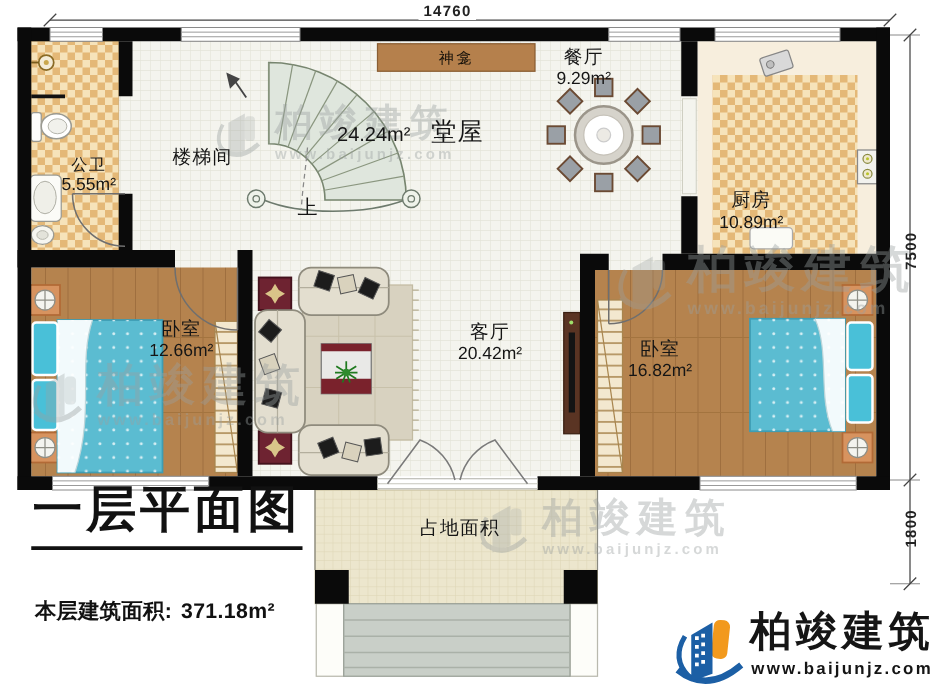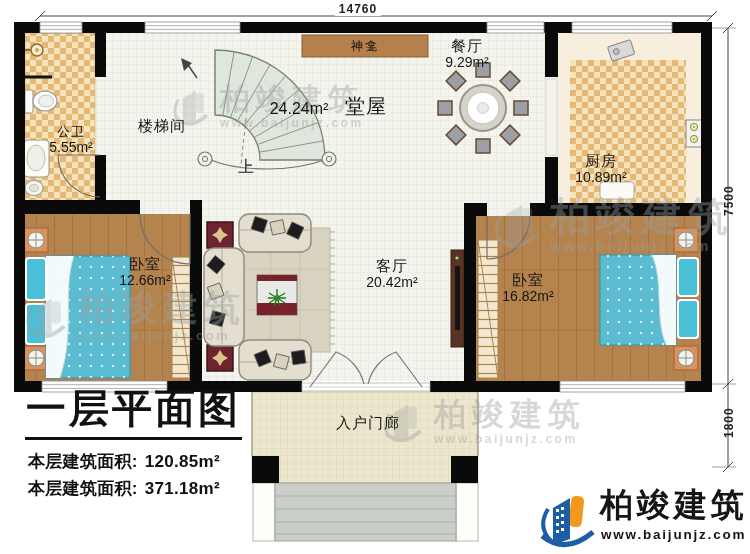--- a/index.html
+++ b/index.html
@@ -375,33 +375,30 @@
   </div>
   <div class="rlabel" style="left:392px;top:258px;">
     <div class="rname">客厅</div>
     <div class="rarea">20.42m²</div>
   </div>
   <div class="rlabel" style="left:528px;top:272px;">
     <div class="rname">卧室</div>
     <div class="rarea">16.82m²</div>
   </div>
   <div class="rlabel" style="left:368px;top:415px;">
-    <div class="rname">入户门廊</div>
+    <div class="rname">占地面积</div>
   </div>
   <div class="rlabel up-label" style="left:246px;top:158px;">
     <div>上</div>
   </div>
 
   <div class="titleblock">
     <div class="tb-title">一层平面图</div>
   </div>
   <div class="tb-rule"></div>
-  <div class="statrow" style="top:450px;">
-    <span>本层建筑面积:</span><span class="val">120.85m²</span>
-  </div>
   <div class="statrow" style="top:477px;">
     <span>本层建筑面积:</span><span class="val">371.18m²</span>
   </div>
 
   <svg class="logo-icon" width="64" height="60" viewBox="0 0 64 60">
     <path d="M14 20 Q3 38 17 52" stroke="#1c5fa5" stroke-width="4" fill="none"></path>
     <path d="M8 47 Q32 66 59 43" stroke="#1c5fa5" stroke-width="5" fill="none"></path>
     <rect x="36" y="7" width="13" height="31" rx="5" fill="#f2991d" transform="rotate(6 42 22)"></rect>
     <path d="M19 19 L36 9 L36 50 L19 56 Z" fill="#1c5fa5"></path>
     <g fill="#ffffff">

